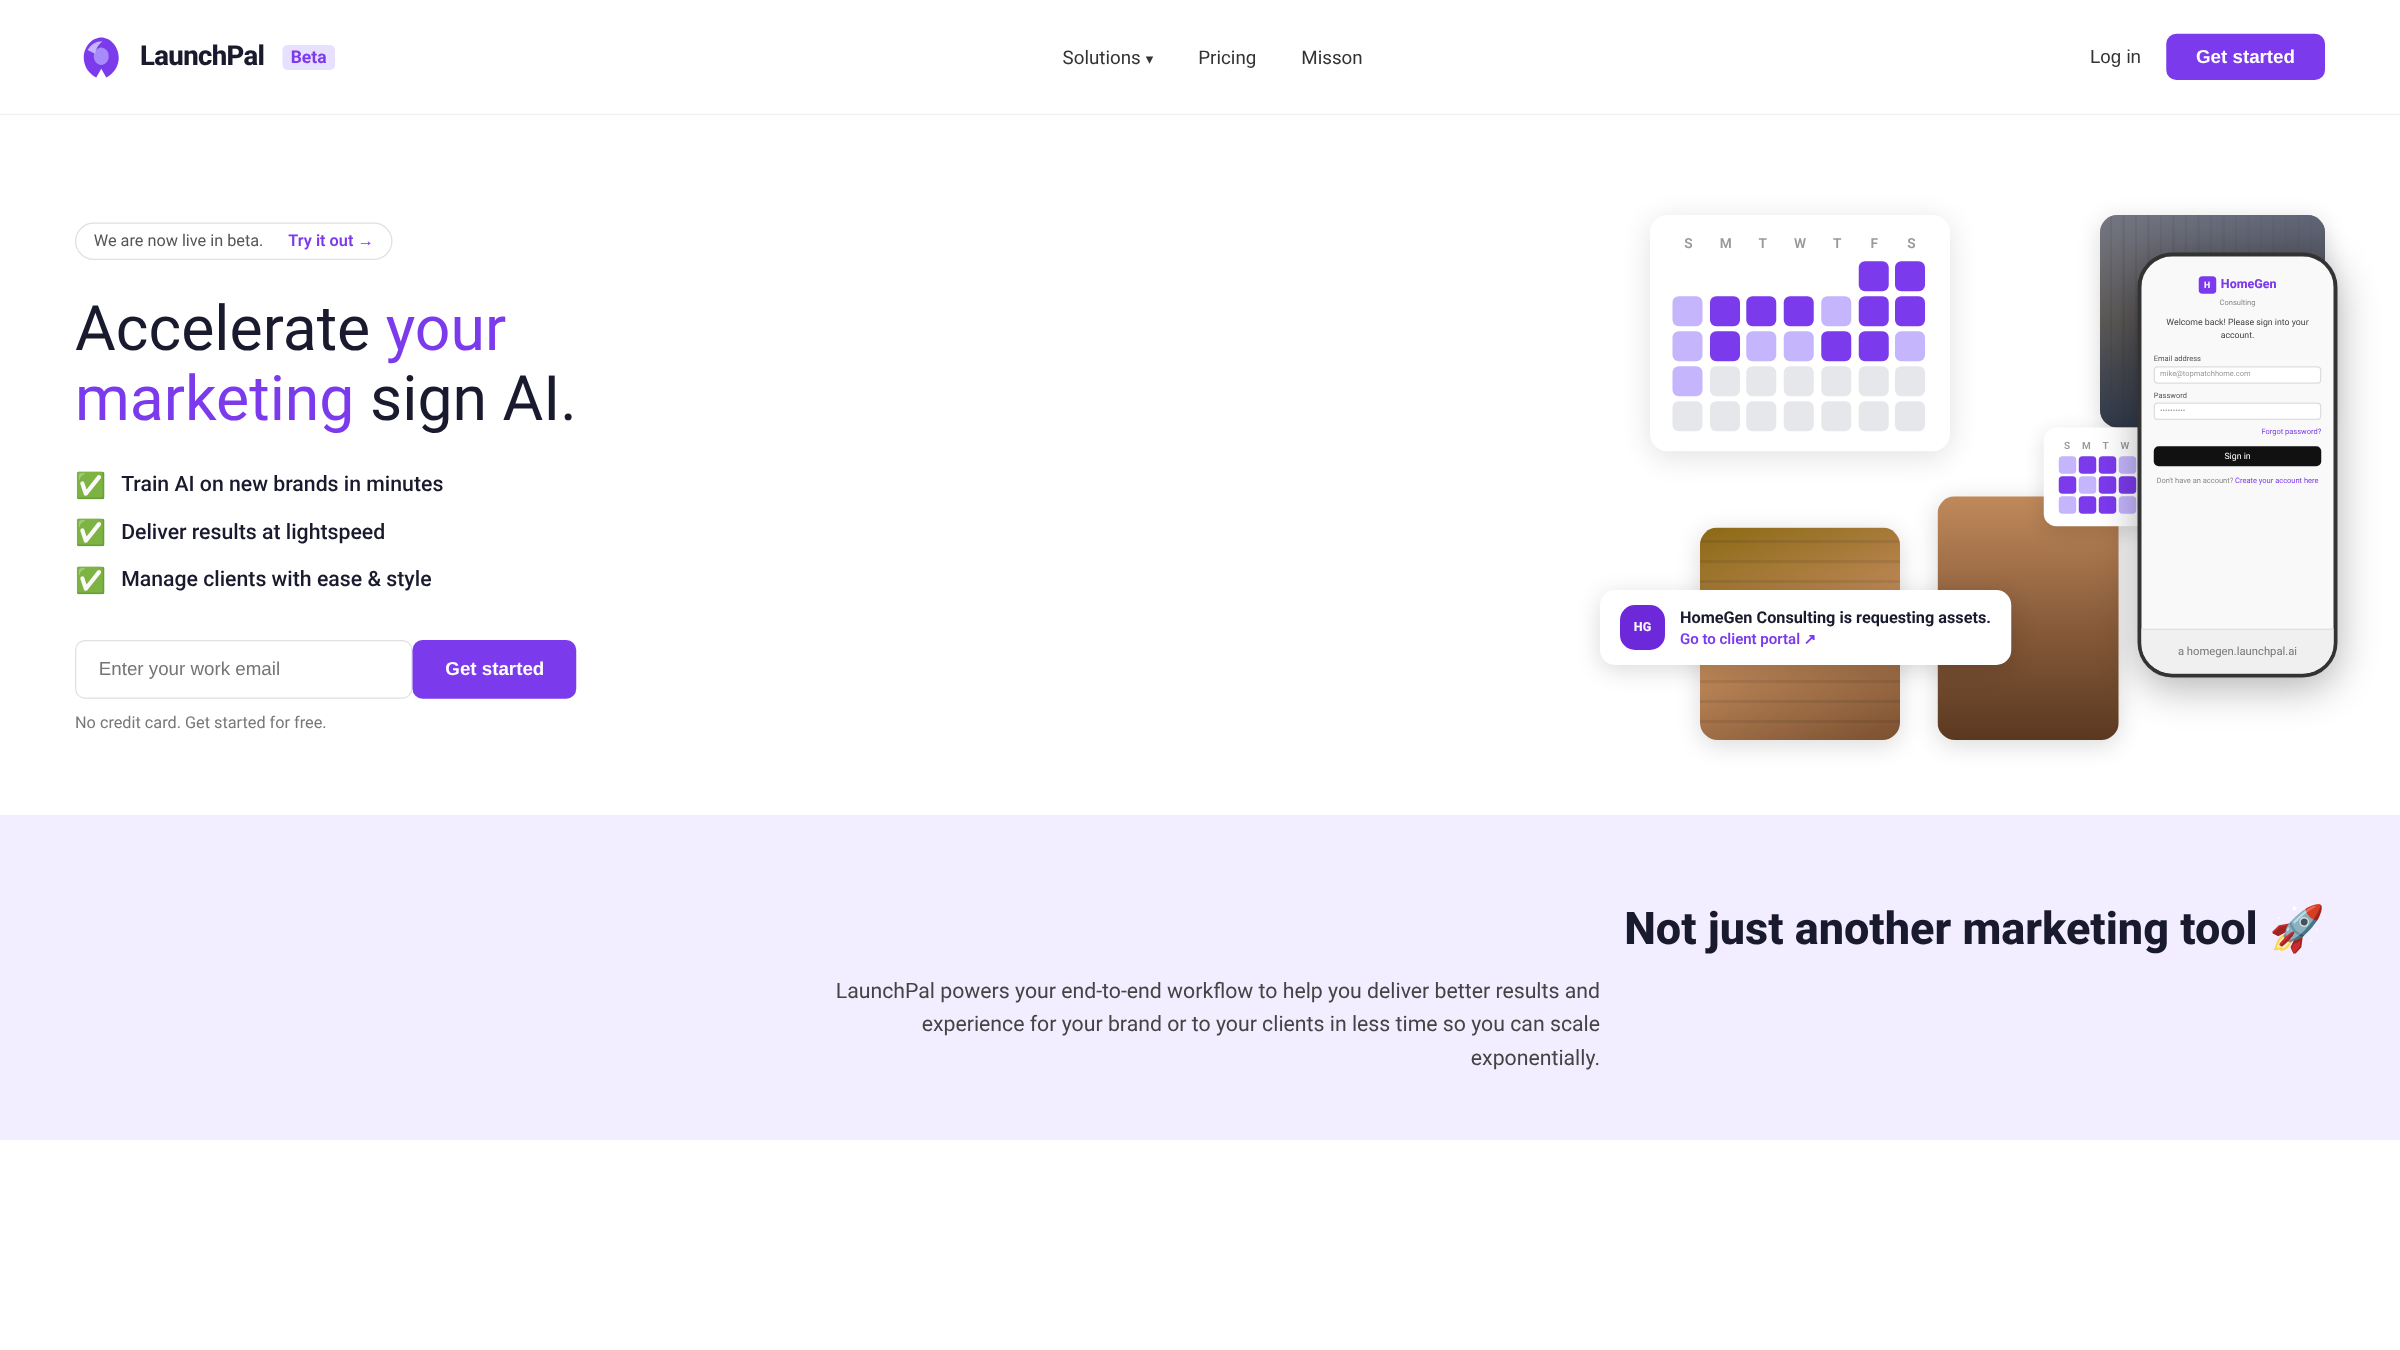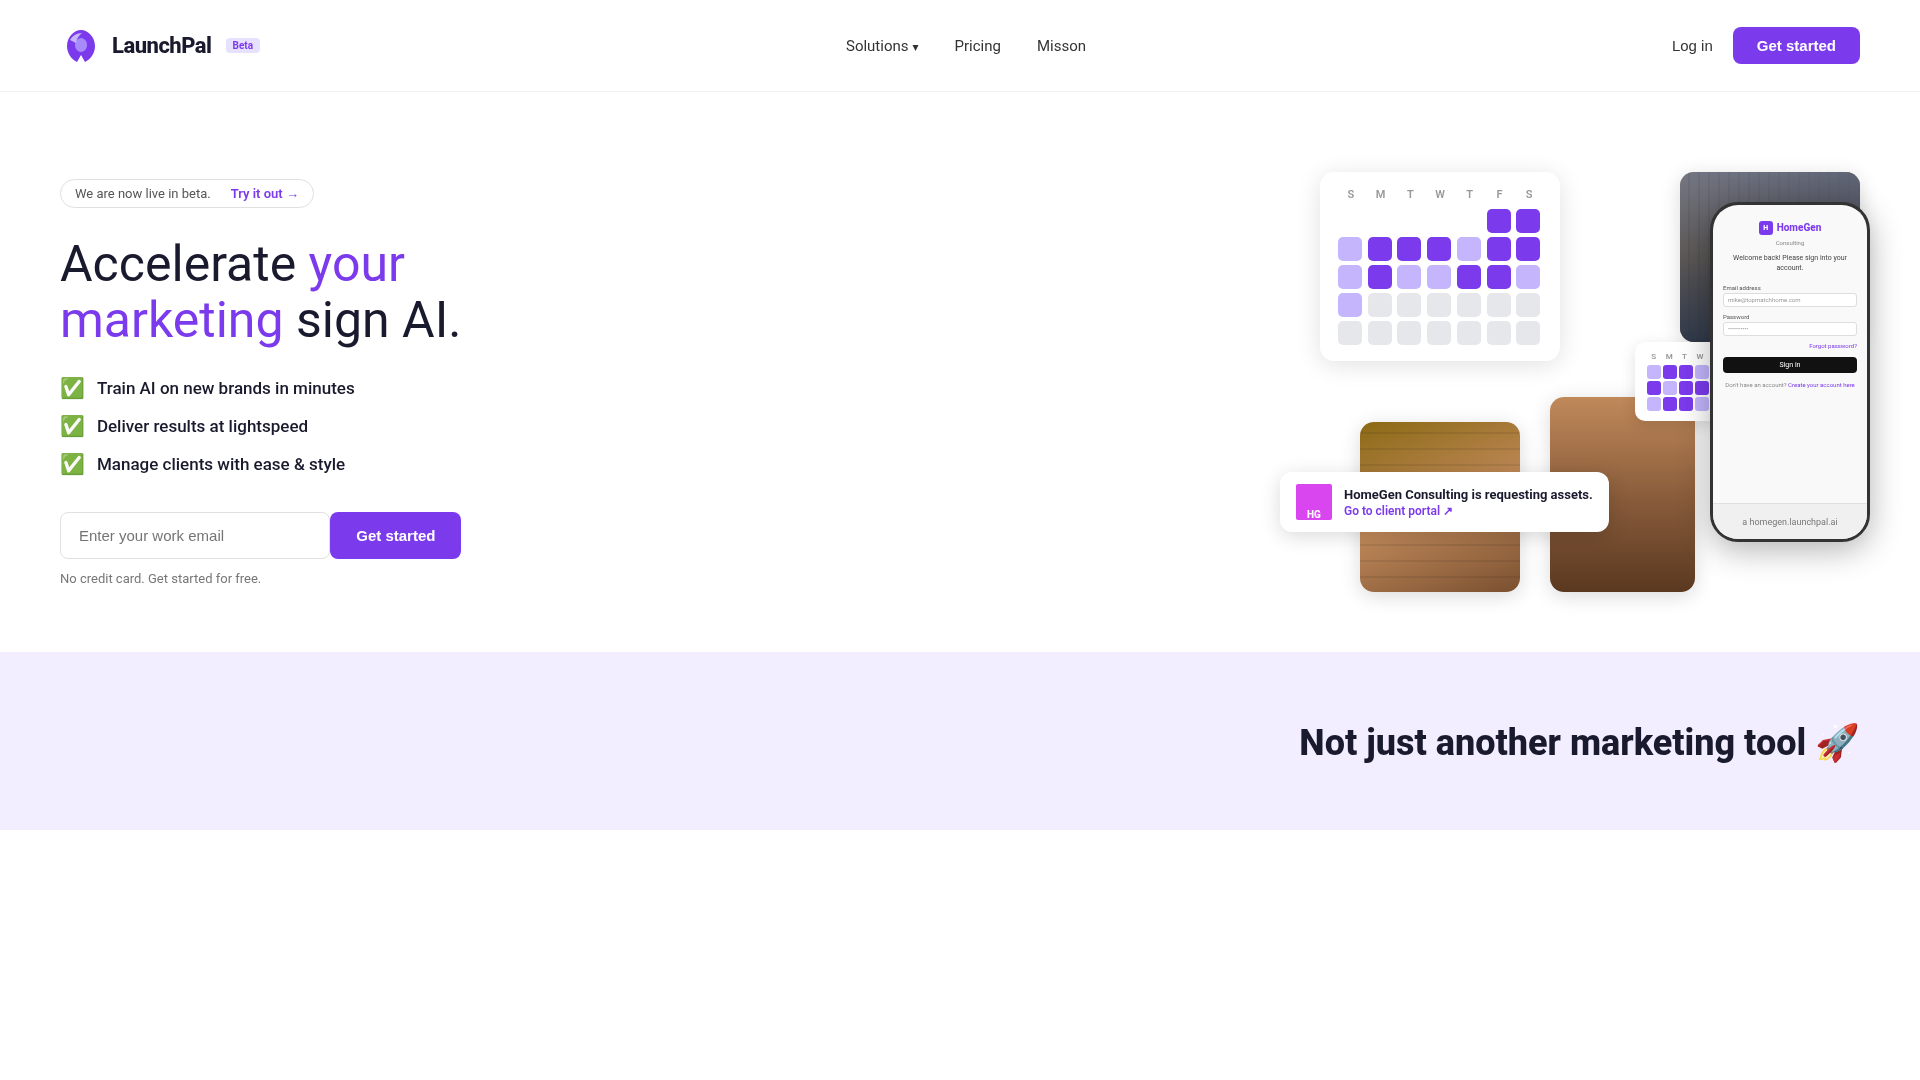--- a/index.html
+++ b/index.html
@@ -8,21 +8,21 @@
     
     nav {
       display: flex; align-items: center; justify-content: space-between;
       padding: 0 60px; height: 92px; border-bottom: 1px solid #f0f0f0;
       position: sticky; top: 0; background: #fff; z-index: 100;
     }
     .nav-logo { display: flex; align-items: center; gap: 10px; }
     .logo-mark { width: 42px; height: 42px; }
     .logo-text { font-size: 22px; font-weight: 800; color: #1a1a2e; letter-spacing: -0.5px; }
     .beta-badge {
-      background: #e8e0ff; color: #7c3aed; font-size: 10px; font-weight: 700;
+      background: #e8e0ff; color: #7c3aed; font-size: 14px; font-weight: 700;
       padding: 2px 7px; border-radius: 4px; margin-left: 4px;
     }
     .nav-links { display: flex; align-items: center; gap: 36px; }
     .nav-link { font-size: 15px; color: #333; text-decoration: none; cursor: pointer; }
     .solutions-link { display: flex; align-items: center; gap: 4px; }
     .nav-actions { display: flex; align-items: center; gap: 20px; }
     .login-btn { font-size: 15px; color: #333; cursor: pointer; background: none; border: none; }
     .get-started-btn-nav {
       background: #7c3aed; color: #fff; border: none; border-radius: 8px;
       padding: 10px 24px; font-size: 15px; font-weight: 600; cursor: pointer;
@@ -158,22 +158,22 @@
     }
 
     
     .notification-card {
       position: absolute; bottom: 60px; left: 0;
       background: #fff; border-radius: 12px; box-shadow: 0 4px 20px rgba(0,0,0,0.15);
       padding: 12px 16px; min-width: 280px; display: flex; gap: 12px; align-items: center;
       z-index: 10;
     }
     .notif-logo {
-      width: 36px; height: 36px; background: #d946ef; border-radius: 2px;
-      display: flex; align-items: flex-end; justify-content: center; flex-shrink: 0;
+      width: 36px; height: 36px; background: #6d28d9; border-radius: 12px;
+      display: flex; align-items: center; justify-content: center; flex-shrink: 0;
     }
     .notif-logo-text { color: #fff; font-size: 10px; font-weight: 800; }
     .notif-content { flex: 1; }
     .notif-title { font-size: 13px; font-weight: 700; color: #1a1a2e; margin-bottom: 2px; }
     .notif-link { font-size: 12px; color: #7c3aed; font-weight: 600; cursor: pointer; }
 
     
     .bottom-section {
       background: #f3eeff; padding: 70px 60px 50px; text-align: right;
     }
@@ -392,13 +392,14 @@
         <div class="notif-title">HomeGen Consulting is requesting assets.</div>
         <div class="notif-link">Go to client portal ↗</div>
       </div>
     </div>
 
   </div>
 </section>
 
 <section class="bottom-section">
   <h2 class="bottom-title">Not just another marketing tool 🚀</h2>
+  <p class="bottom-desc">LaunchPal powers your end-to-end workflow to help you deliver better results and experience for your brand or to your clients in less time so you can scale exponentially.</p>
 </section>
 
 </body></html>

